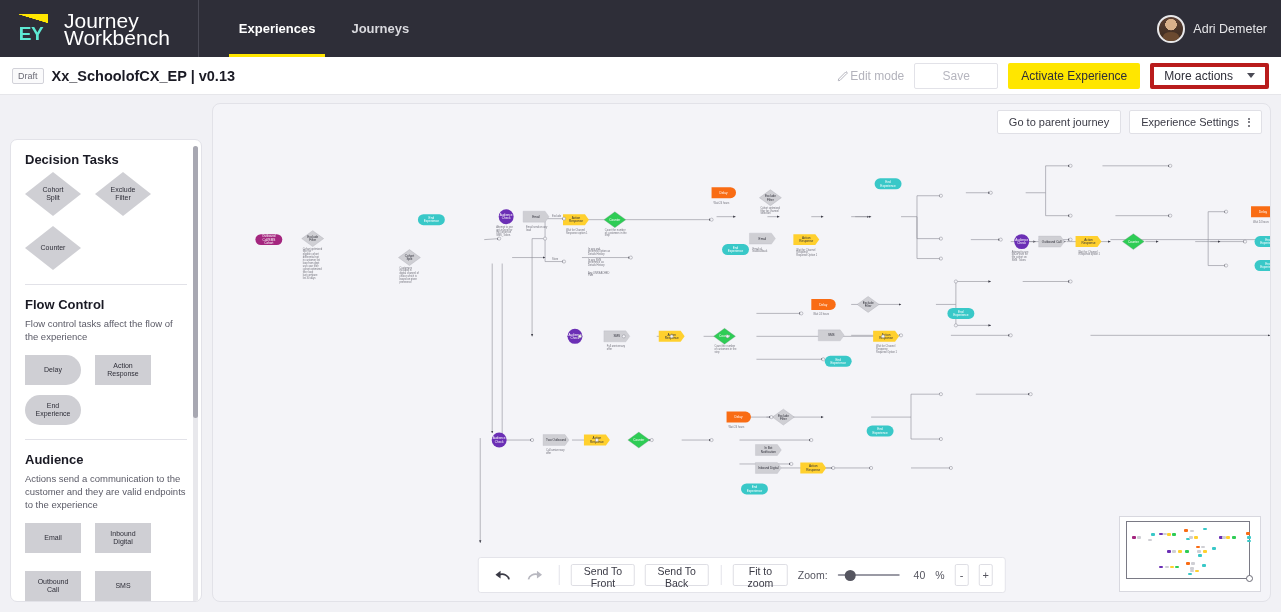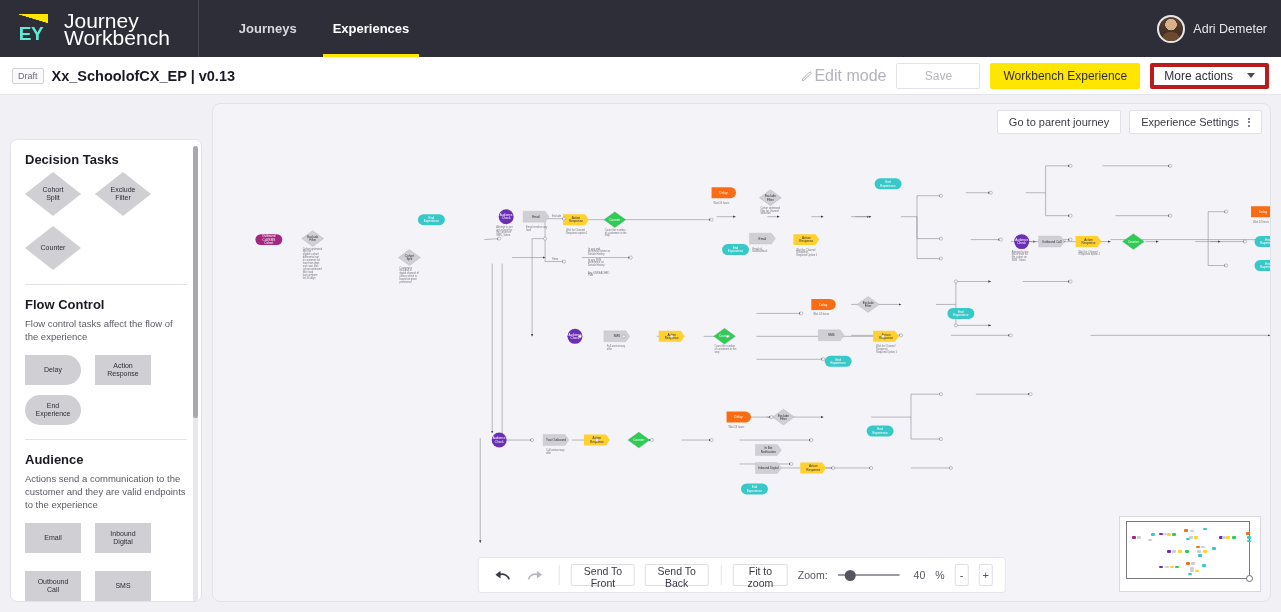--- a/index.html
+++ b/index.html
@@ -76,21 +76,21 @@
   }
   .draft-badge {
     font-size: 9px; color: #6b6b76;
     border: 1px solid #d2d2d9; border-radius: 2px;
     padding: 2px 5px; background: #fafafb; margin-right: 8px;
   }
   .doc-title { font-size: 14.5px; font-weight: 700; color: #1a1a24; }
   .subheader-actions { margin-left: auto; display: flex; align-items: center; gap: 10px; }
   .edit-mode {
     display: flex; align-items: center; 
-    color: #b3b3bc; font-size: 16px; cursor: pointer;
+    color: #b3b3bc; font-size: 12px; cursor: pointer;
   }
   .pencil-ic { display: block; }
   .btn {
     font-family: "Liberation Sans", sans-serif;
     font-size: 12px; border-radius: 2px; cursor: pointer;
     background: #fff; border: 4px solid #b91c1c; color: #2e2e38;
   }
   .btn-save {
     width: 84px; height: 26px; color: #b6b6bf;
     border: 1px solid #e2e2e8; background: #fff;
@@ -243,42 +243,42 @@
 
 <div class="topnav">
   <div class="ey-logo">
     <div class="ey-slash"></div>
     <div class="ey-text">EY</div>
   </div>
   <div class="brand-name">Journey
 Workbench</div>
   <div class="nav-divider"></div>
   <div class="nav-tabs">
+    <div class="nav-tab active">Experiences</div>
     <div class="nav-tab">Journeys</div>
-    <div class="nav-tab active">Experiences</div>
   </div>
   <div class="user-area">
     <div class="avatar"></div>
     <div class="user-name">Adri Demeter</div>
   </div>
 </div>
 
 <div class="subheader">
   <div class="draft-badge">Draft</div>
   <div class="doc-title">Xx_SchoolofCX_EP | v0.13</div>
   <div class="subheader-actions">
     <div class="edit-mode">
       <svg class="pencil-ic" width="13" height="13" viewBox="0 0 16 16">
         <path d="M2 12.3 L10.6 3.7 L12.3 5.4 L3.7 14 L1.6 14.4 Z" fill="none" stroke="#b3b3bc" stroke-width="1.2"></path>
         <path d="M11.3 3 L13 4.7" stroke="#b3b3bc" stroke-width="1.2"></path>
       </svg>
       <span>Edit mode</span>
     </div>
     <button class="btn btn-save">Save</button>
-    <button class="btn btn-activate">Workbench Experience</button>
+    <button class="btn btn-activate">Activate Experience</button>
     <button class="btn btn-more">
       <span>More actions</span>
       <span class="caret"></span>
     </button>
   </div>
 </div>
 
 <div class="workspace">
 
   <div class="palette">

